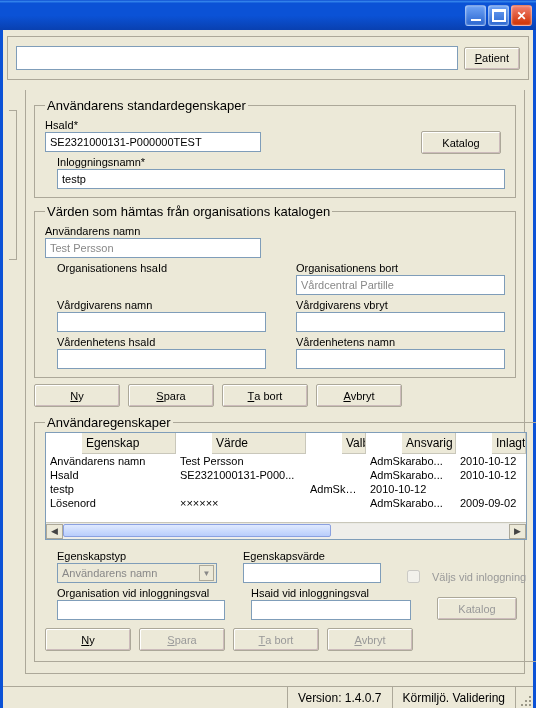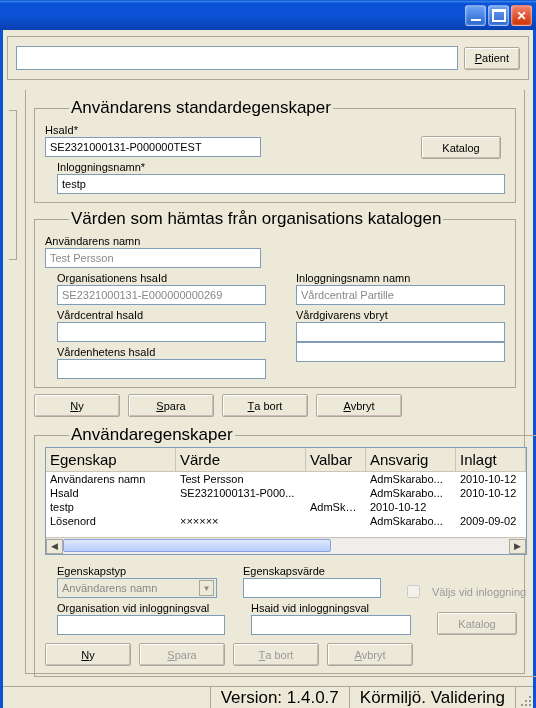--- a/index.html
+++ b/index.html
@@ -86,24 +86,23 @@
     height:584px;
     position:relative;
   }
   fieldset {
     border:1px solid #aca899;
     margin:0 0 6px 0;
     padding:2px 10px 8px 10px;
     position:relative;
   }
   legend {
-    font-size:17px;
+    font-size:13px;
     padding:0 2px;
     background:#ece9d8;
-    margin-left:24px;
   }
   .lbl { display:block; margin-top:4px; margin-bottom:1px; }
   .row { display:flex; gap:18px; }
   .col { flex:1;margin-left:12px; }
   input.txt, .txt {
     width:100%; height:20px;
     border:1px solid #7f9db9;
     background:#fff;
     padding:8px 4px;
     font-family:inherit; font-size:11px;
@@ -121,22 +120,22 @@
   }
   .grid-head, .grid-row {
     display:grid;
     grid-template-columns: 130px 130px 60px 90px 70px;
   }
   .grid-head > div {
     background:#ece9d8;
     border-right:1px solid #c9c7ba;
     border-bottom:1px solid #c9c7ba;
     padding:3px 4px;
-    font-size:15px;
-    white-space:nowrap; overflow:hidden;
+    font-size:12px;
+    white-space:nowrap; overflow:hidden;margin-left:36px;
   }
   .grid-body{flex:1;overflow:hidden;}
   .grid-row > div {
     padding:1px 4px;
     font-size:11px;
     white-space:nowrap; overflow:hidden; text-overflow:ellipsis;
   }
   .hscroll {
     height:17px;
     background:#e9e9e3;
@@ -165,21 +164,21 @@
 
   .statusbar{
     position:absolute;left:0;right:0;bottom:0;
     height:22px;
     border-top:1px solid #aca899;
     background:#ece9d8;
     display:flex;justify-content:flex-end;align-items:stretch;
   }
   .statusbar > div{
     border-left:1px solid #aca899;
-    padding:3px 10px;font-size:17px;
+    padding:3px 10px;font-size:12px;
     display:flex;align-items:center;
   }
   .statusbar .grip{width:18px;padding:0;display:flex;align-items:flex-end;justify-content:flex-end;}
   .grip svg{display:block;}
 </style>
 </head>
 <body>
 
 <div class="titlebar">
   <div class="winbtn min"></div>
@@ -211,43 +210,43 @@
       </div>
     </fieldset>
 
     <fieldset>
       <legend>Värden som hämtas från organisations katalogen</legend>
       <span class="lbl">Användarens namn</span>
       <input class="txt" readonly="" style="width: 47%;" value="Test Persson">
       <div class="row">
         <div class="col">
           <span class="lbl">Organisationens hsaId</span>
-          <input class="txt" readonly="" value="SE2321000131-E000000000269" style="">
-        </div>
-        <div class="col">
-          <span class="lbl">Inloggningsnamn namn</span>
+        </div>
+        <div class="col">
+          <span class="lbl">Organisationens bort</span>
           <input class="txt" readonly="" value="Vårdcentral Partille" style="">
         </div>
       </div>
       <div class="row">
         <div class="col">
-          <span class="lbl">Vårdcentral hsaId</span>
+          <span class="lbl">Vårdgivarens namn</span>
           <input class="txt" readonly="" value="" style="">
         </div>
         <div class="col">
           <span class="lbl">Vårdgivarens vbryt</span>
           <input class="txt" readonly="" value="" style="">
         </div>
       </div>
       <div class="row">
         <div class="col">
           <span class="lbl">Vårdenhetens hsaId</span>
           <input class="txt" readonly="" value="" style="">
         </div>
         <div class="col">
+          <span class="lbl">Vårdenhetens namn</span>
           <input class="txt" readonly="" value="" style="">
         </div>
       </div>
     </fieldset>
 
     <div class="btnrow">
       <button class="btn">
           <span class="u">N</span>
           <span>y</span>
         </button>

